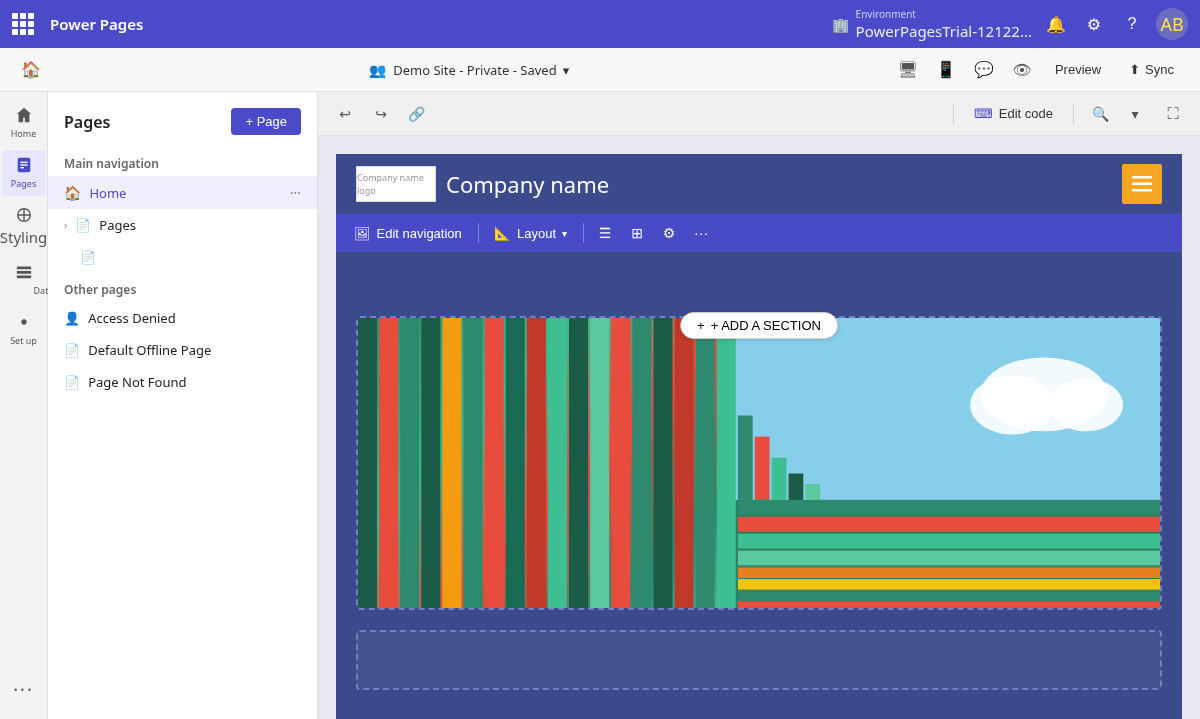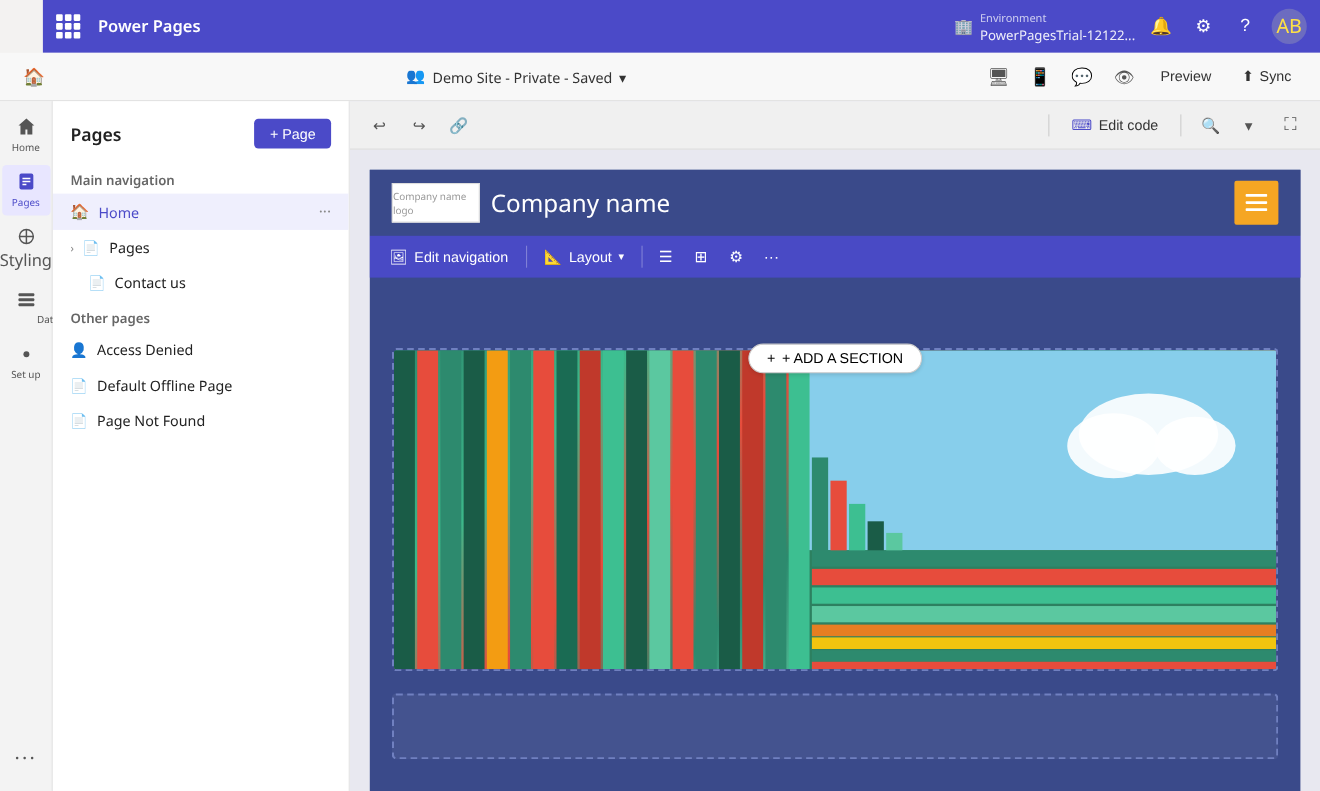--- a/index.html
+++ b/index.html
@@ -7,21 +7,20 @@
 
     
     .top-bar {
       height: 48px;
       background: #4b4ac8;
       display: flex;
       align-items: center;
       padding: 0 12px;
       gap: 10px;
       color: white;
-      margin-left: 39px;
     }
     .top-bar-logo { font-weight: 600; font-size: 15px; flex: 0 0 auto; }
     .avatar { width: 32px; height: 32px; border-radius: 50%; background: #6c6cc0; display: flex; align-items: center; justify-content: center; font-weight: 400; font-size: 18px; color: #fde047; }
     .icon-btn { color: white; background: none; border: none; cursor: pointer; display: flex; align-items: center; justify-content: center; width: 28px; height: 28px; border-radius: 4px; font-size: 16px; }
     .waffle-icon { display: grid; grid-template-columns: repeat(3,6px); gap: 2px; margin-right: 6px; }
     .waffle-dot { width: 6px; height: 6px; background: white; border-radius: 1px; }
 
     
     .sub-bar {
       height: 44px;
@@ -246,21 +245,21 @@
     <div class="waffle-dot"></div>
       <div class="waffle-dot"></div>
       <div class="waffle-dot"></div>
   </div>
   <span class="top-bar-logo">Power Pages</span>
   <div style="flex:1"></div>
   <div style="display:flex;align-items:center;gap:6px;font-size:11px;color:rgba(255,255,255,0.9);">
     <span style="font-size:14px;">🏢</span>
     <div>
       <div style="font-size:10px;opacity:0.8;">Environment</div>
-      <div style="font-size:12px;">PowerPagesTrial-12122...</div>
+      <div style="font-size:15px;">PowerPagesTrial-12122...</div>
     </div>
   </div>
   <button class="icon-btn">🔔</button>
   <button class="icon-btn">⚙</button>
   <button class="icon-btn">?</button>
   <div class="avatar">AB</div>
 </div>
 
 <div class="sub-bar">
   <button class="toolbar-btn" style="font-size:16px;">🏠</button>
@@ -348,21 +347,20 @@
     </div>
 
     <div class="nav-item">
       <span class="chevron-icon">›</span>
       <span class="page-icon">📄</span>
       <span class="nav-text">Pages</span>
     </div>
 
     <div class="nav-item nav-item-indent">
       <span class="page-icon">📄</span>
-      <span class="nav-text">Contact us</span>
     </div>
 
     <div class="section-label">Other pages</div>
 
     <div class="nav-item">
       <span class="page-icon">👤</span>
       <span class="nav-text">Access Denied</span>
     </div>
 
     <div class="nav-item">

